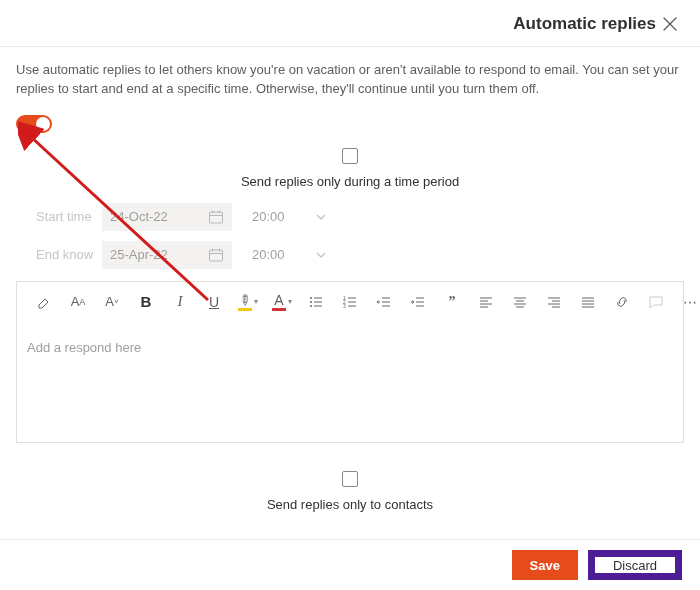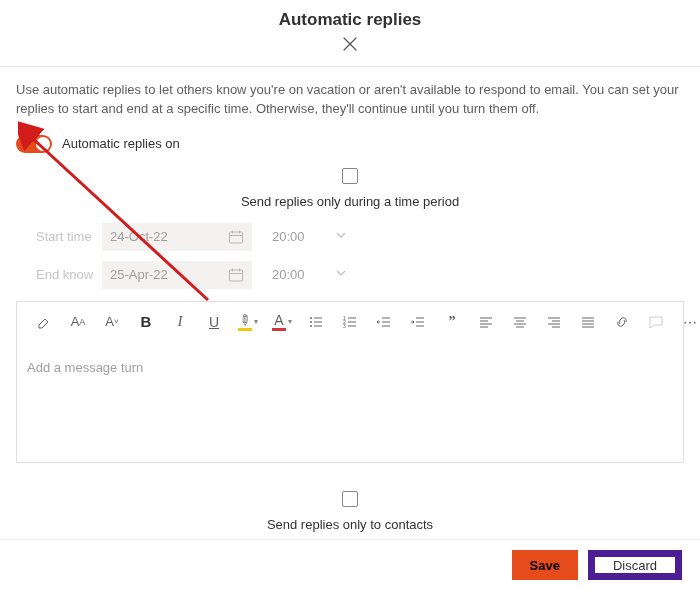--- a/index.html
+++ b/index.html
@@ -6,21 +6,21 @@
   html, body { margin:0; padding:0; }
   body {
     width:700px; height:590px;
     font-family: "Segoe UI", -apple-system, Arial, sans-serif;
     font-size:13px;
     color:#323130;
     background:#fff;
     position:relative;
   }
   .panel { padding: 10px 16px 0 16px; }
-  .header { display:flex; align-items:center; justify-content:flex-end; padding-bottom:6px;flex-direction:column;}
+  .header { display:flex; align-items:center; justify-content:flex-end; padding-bottom:6px;}
   .title { font-size:17px; font-weight:600; color:#323130; }
   .close { width:28px; height:28px; display:flex; align-items:center; justify-content:center; cursor:pointer; color:#444;}
   .divider { height:1px; background:#edebe9; margin: 2px -16px 0 -16px;}
   .desc { font-size:13px; color:#605e5c; line-height:1.45; margin:14px 0 16px 0; }
   .row { display:flex; align-items:center; }
   .toggle-row { gap:10px; margin-bottom:15px;}
   .toggle {
     width:36px; height:18px; border-radius:10px;
     position:relative; cursor:pointer;
   }
@@ -33,26 +33,26 @@
   .toggle-label { font-size:13px; color:#323130; }
   .check-row { gap:10px; margin-bottom:14px;flex-direction:column;}
   .checkbox {
     width:16px; height:16px; border:1px solid #8a8886; border-radius:2px;
     background:#fff; cursor:pointer; flex:none;
   }
   .time-block { margin-left:20px; }
   .time-row { display:flex; align-items:center; margin-bottom:10px;}
   .time-label { width:66px; font-size:13px; color:#c8c6c4; }
   .date-input {
-    width:150px; height:28px; background:#f3f2f1; display:flex; align-items:center;
+    width:130px; height:28px; background:#f3f2f1; display:flex; align-items:center;
     justify-content:space-between; padding:0 8px; color:#a19f9d; font-size:13px;
     margin-right:20px;
   }
   .date-input svg { opacity:.55;}
-  .time-select { display:flex; gap:30px; color:#a19f9d; font-size:13px;}
+  .time-select { display:flex; align-items:center; gap:30px; color:#a19f9d; font-size:13px;}
   .time-select .chev { opacity:.5;}
   .editor {
     border:1px solid #e1dfdd; margin-top:12px;
   }
   .toolbar {
     display:flex; align-items:center; gap:0; padding:8px 10px;
     color:#605e5c; flex-wrap:nowrap;
   }
   .tbtn {
     min-width:24px; height:24px; display:flex; align-items:center; justify-content:center;
@@ -71,21 +71,21 @@
     font-size:13px; color:#a19f9d;
   }
   .below-check { margin-top:28px; }
   .footer {
     position:absolute; bottom:0; left:0; right:0;
     border-top:1px solid #edebe9;
     display:flex; justify-content:flex-end; align-items:center;
     padding:10px 18px; gap:10px; background:#fff;
   }
   .btn { height:30px; padding:0 18px; font-size:13px; display:flex; align-items:center; justify-content:center; cursor:pointer;}
-  .btn.primary { background:#e64b1c; color:#000000; font-weight:600;}
+  .btn.primary { background:#e64b1c; color:#ffffff; font-weight:600;}
   .btn.secondary { background:#fff; border:7px solid #4c1d95; color:#323130;}
   .arrow-overlay {
     position:absolute; left:18px; top:120px; pointer-events:none;
   }
 </style>
 </head>
 <body>
 
 <div class="panel">
   <div class="header">
@@ -97,21 +97,20 @@
     </div>
   </div>
   <div class="divider"></div>
 
   <div class="desc">Use automatic replies to let others know you're on vacation or aren't available to respond to email. You can set your replies to start and end at a specific time. Otherwise, they'll continue until you turn them off.</div>
 
   <div class="row toggle-row">
     <div class="toggle on">
       <div class="knob"></div>
     </div>
-    <div class="toggle-label">Automatic replies on</div>
   </div>
 
   <div class="row check-row">
     <div class="checkbox"></div>
     <div>Send replies only during a time period</div>
   </div>
 
   <div class="time-block">
     <div class="time-row">
       <div class="time-label">Start time</div>
@@ -229,21 +228,21 @@
             <path d="M6 10 a3 3 0 0 1 0-4 l2-2 a3 3 0 0 1 4 4 M10 6 a3 3 0 0 1 0 4 l-2 2 a3 3 0 0 1 -4 -4" fill="none" stroke="#666"></path>
           </svg>
       </div>
       <div class="tbtn" style="opacity:.5">
         <svg width="16" height="16" viewBox="0 0 16 16">
             <path d="M2 3 h12 v8 h-8 l-4 3 z" fill="none" stroke="#999"></path>
           </svg>
       </div>
       <div class="tbtn">⋯</div>
     </div>
-    <div class="editor-body">Add a message turn</div>
+    <div class="editor-body">Add a respond here</div>
   </div>
 
   <div class="row check-row below-check">
     <div class="checkbox"></div>
     <div>Send replies only to contacts</div>
   </div>
 </div>
 
 <svg class="arrow-overlay" width="220" height="200" viewBox="0 0 220 200">
   <defs>

